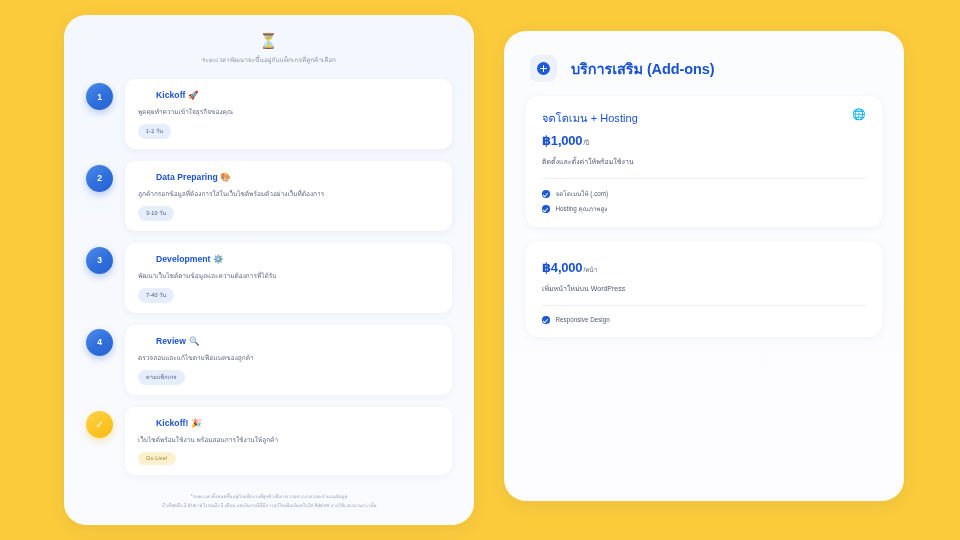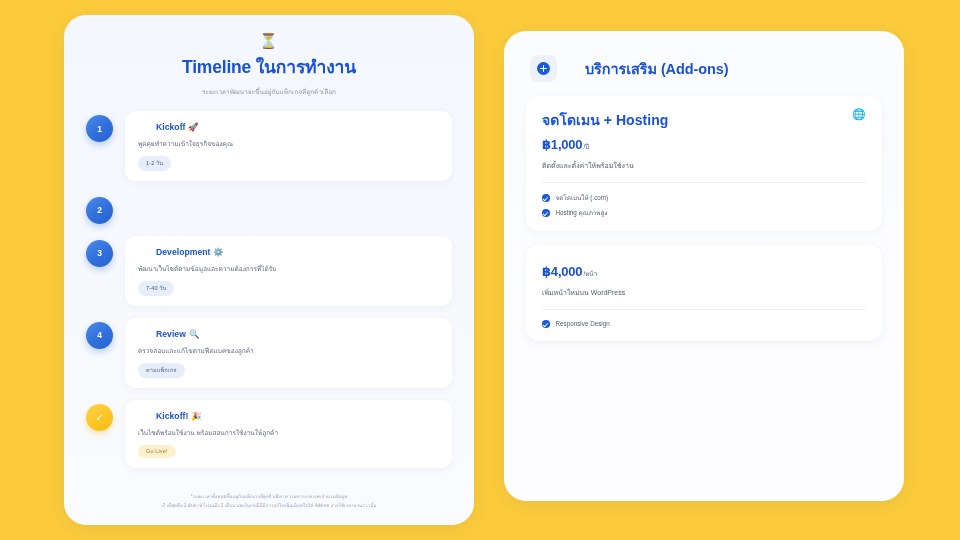--- a/index.html
+++ b/index.html
@@ -121,21 +121,21 @@
   .right-panel {
     width: 400px;
     height: 470px;
     margin-top: 16px;
     background: linear-gradient(180deg, #FBFCFE 0%, #FDFDFF 100%);
     border-radius: 22px;
     padding: 20px 22px;
     box-shadow: 0 4px 18px rgba(30,50,90,0.07);
   }
   .addon-head {
-    display: flex; align-items: center; gap: 28px;
+    display: flex; align-items: center; gap: 14px;
     padding: 4px 0 0 4px;
   }
   .addon-icon-box {
     width: 27px; height: 27px;
     border-radius: 8px;
     background: #EDF1FB;
     display: flex; align-items: center; justify-content: center;
   }
   .plus-circle {
     width: 13px; height: 13px; border-radius: 50%;
@@ -157,21 +157,21 @@
   .addon-cards { margin-top: 14px; display: flex; flex-direction: column; gap: 14px; }
   .addon-card {
     background: #FFFFFF;
     border-radius: 13px;
     padding: 13px 16px 13px 16px;
     box-shadow: 0 2px 8px rgba(40,70,130,0.06);
     position: relative;
   }
   .addon-card-top { display: flex; justify-content: space-between; align-items: flex-start; }
   .addon-name {
-    font-size: 14px; font-weight: 700; color: #1A52D6; letter-spacing: 0.05px;
+    font-size: 11px; font-weight: 400; color: #1A52D6; letter-spacing: 0.05px;
   }
   .addon-card-icon { font-size: 11px; line-height: 11px; }
   .addon-price {
     margin-top: 6px;
     font-size: 13px;
     font-weight: 700;
     color: #1A52D6;
     letter-spacing: -0.2px;
   }
   .addon-unit {
@@ -203,31 +203,31 @@
 </style>
 </head>
 <body>
 
 <div class="stage">
 
   <section class="left-panel">
 
     <div class="tl-head">
       <span class="hourglass">⏳</span>
-      <div class="tl-title">Timeline ในการทำงาน</div>
       <div class="tl-sub">ระยะเวลาพัฒนาจะขึ้นอยู่กับแพ็กเกจที่ลูกค้าเลือก</div>
     </div>
 
     <div class="tl-list" id="tl-list">
         <div class="tl-row">
           <div class="tl-badge">1</div>
           <div class="tl-card"><div class="tl-card-title"><span>Kickoff</span><span class="tl-emoji">🚀</span></div><div class="tl-desc">พูดคุยทำความเข้าใจธุรกิจของคุณ</div><div class="tl-pill">1-2 วัน</div></div>
         </div>
         <div class="tl-row">
           <div class="tl-badge">2</div>
+          <div class="tl-card"><div class="tl-card-title"><span>Data Preparing</span><span class="tl-emoji">🎨</span></div><div class="tl-desc">ลูกค้ากรอกข้อมูลที่ต้องการใส่ในเว็บไซต์พร้อมตัวอย่างเว็บที่ต้องการ</div><div class="tl-pill">3-10 วัน</div></div>
         </div>
         <div class="tl-row">
           <div class="tl-badge">3</div>
           <div class="tl-card"><div class="tl-card-title"><span>Development</span><span class="tl-emoji">⚙️</span></div><div class="tl-desc">พัฒนาเว็บไซต์ตามข้อมูลและความต้องการที่ได้รับ</div><div class="tl-pill">7-40 วัน</div></div>
         </div>
         <div class="tl-row">
           <div class="tl-badge">4</div>
           <div class="tl-card"><div class="tl-card-title"><span>Review</span><span class="tl-emoji">🔍</span></div><div class="tl-desc">ตรวจสอบและแก้ไขตามฟีดแบคของลูกค้า</div><div class="tl-pill">ตามแพ็กเกจ</div></div>
         </div>
         <div class="tl-row">

